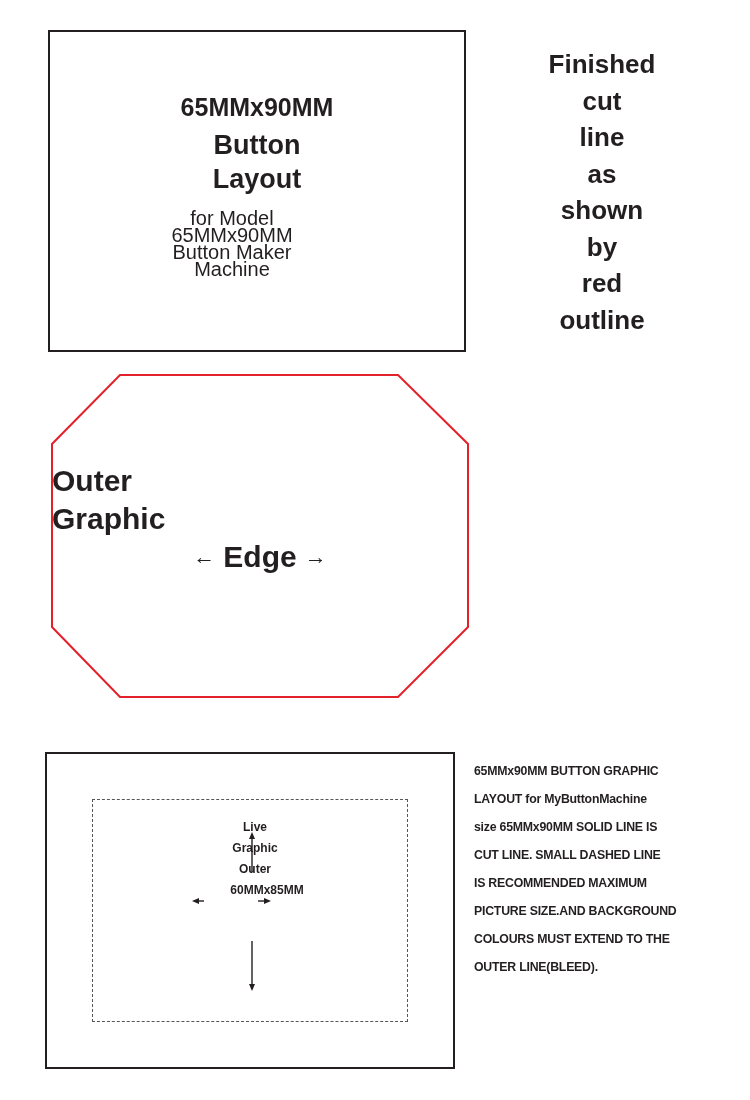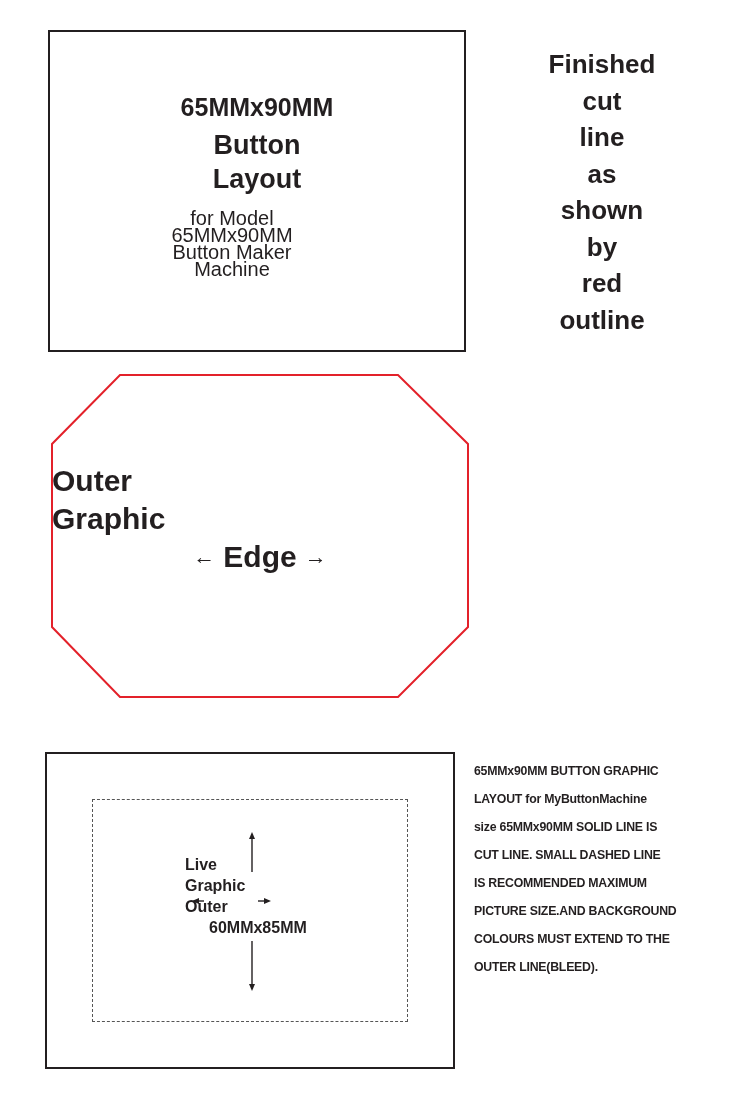--- a/index.html
+++ b/index.html
@@ -9,21 +9,21 @@
   .b1-title { left:48px; width:418px; top:92px; text-align:center; font-weight:bold; font-size:25px; line-height:30px; }
   .b1-sub { left:48px; width:418px; top:128px; text-align:center; font-weight:bold; font-size:27px; line-height:34px; }
   .b1-small { left:48px; width:368px; top:210px; text-align:center; font-size:20px; line-height:17px; }
   .side { left:532px; width:140px; top:46px; text-align:center; font-weight:bold; font-size:26px; line-height:36.5px; }
   .oct-svg { left:0; top:0; }
   .oct-text { left:52px; width:416px; top:462px; text-align:left; font-weight:bold; font-size:30px; line-height:38px; }
   .edge-row { display:flex; justify-content:center; align-items:center; gap:8px; }
   .arrow-sm { font-size:22px; font-weight:normal; }
   .box3 { left:45px; top:752px; width:406px; height:313px; border:2px solid #231f20; }
   .dash { left:92px; top:799px; width:314px; height:221px; border:1.5px dashed #555; }
-  .live { left:185px; width:140px; top:854px; text-align:left; font-weight:bold; font-size:16px; line-height:21px; }
+  .live { left:185px; width:140px; top:817px; text-align:center; font-weight:bold; font-size:12px; line-height:21px; }
   .desc { left:474px; top:757px; width:276px; font-family:"Liberation Sans", sans-serif; font-weight:bold; font-size:13.4px; line-height:28px; letter-spacing:-0.25px; transform:scaleX(0.92); transform-origin:left top; white-space:nowrap; }
 </style>
 </head>
 <body>
 
 <div class="abs box1"></div>
 <div class="abs b1-title">65MMx90MM</div>
 <div class="abs b1-sub">
   <div>Button</div>
   <div>Layout</div>

